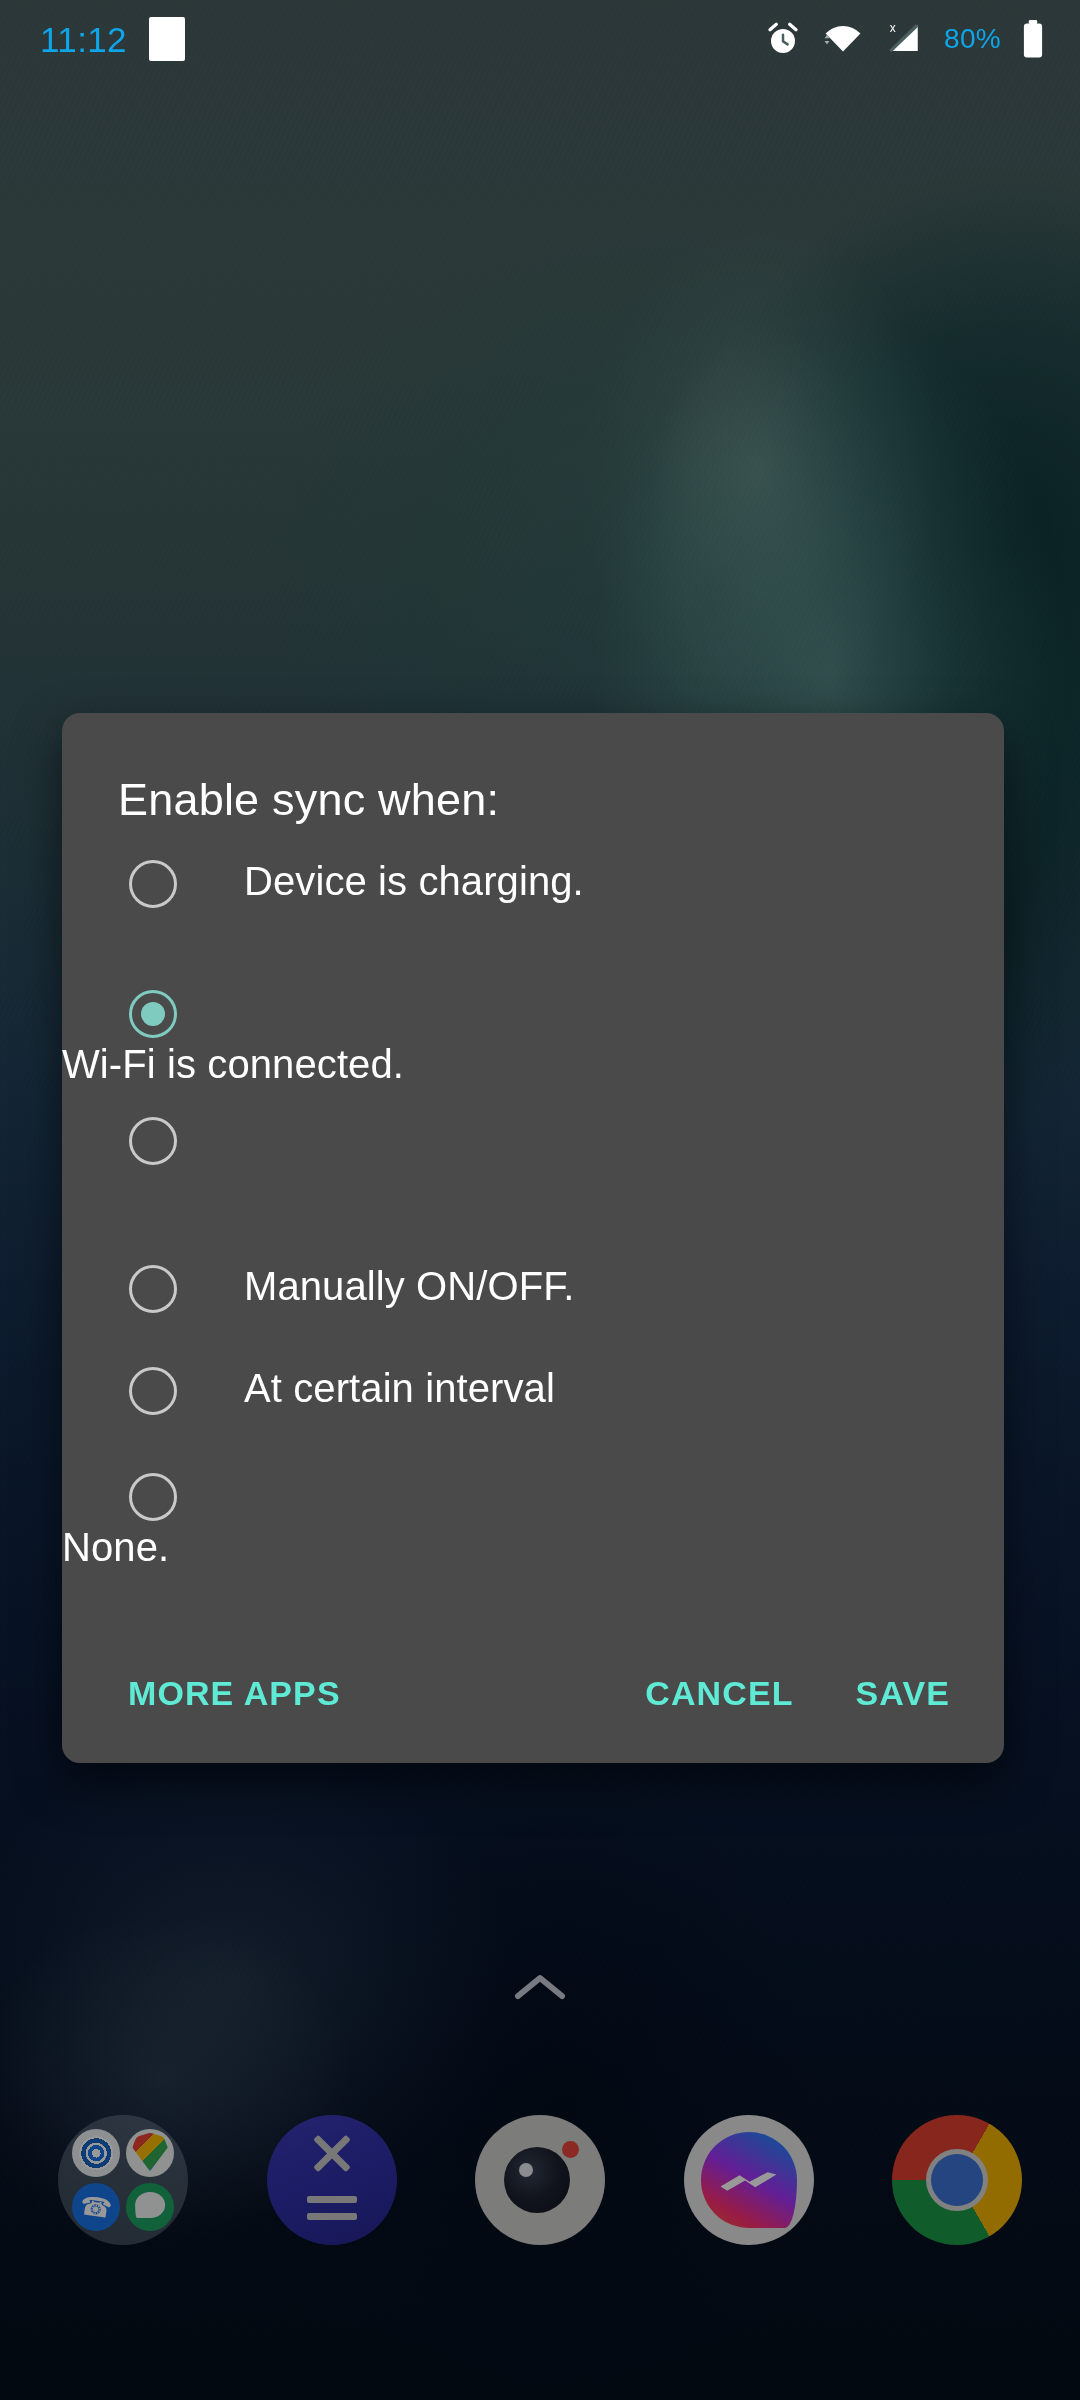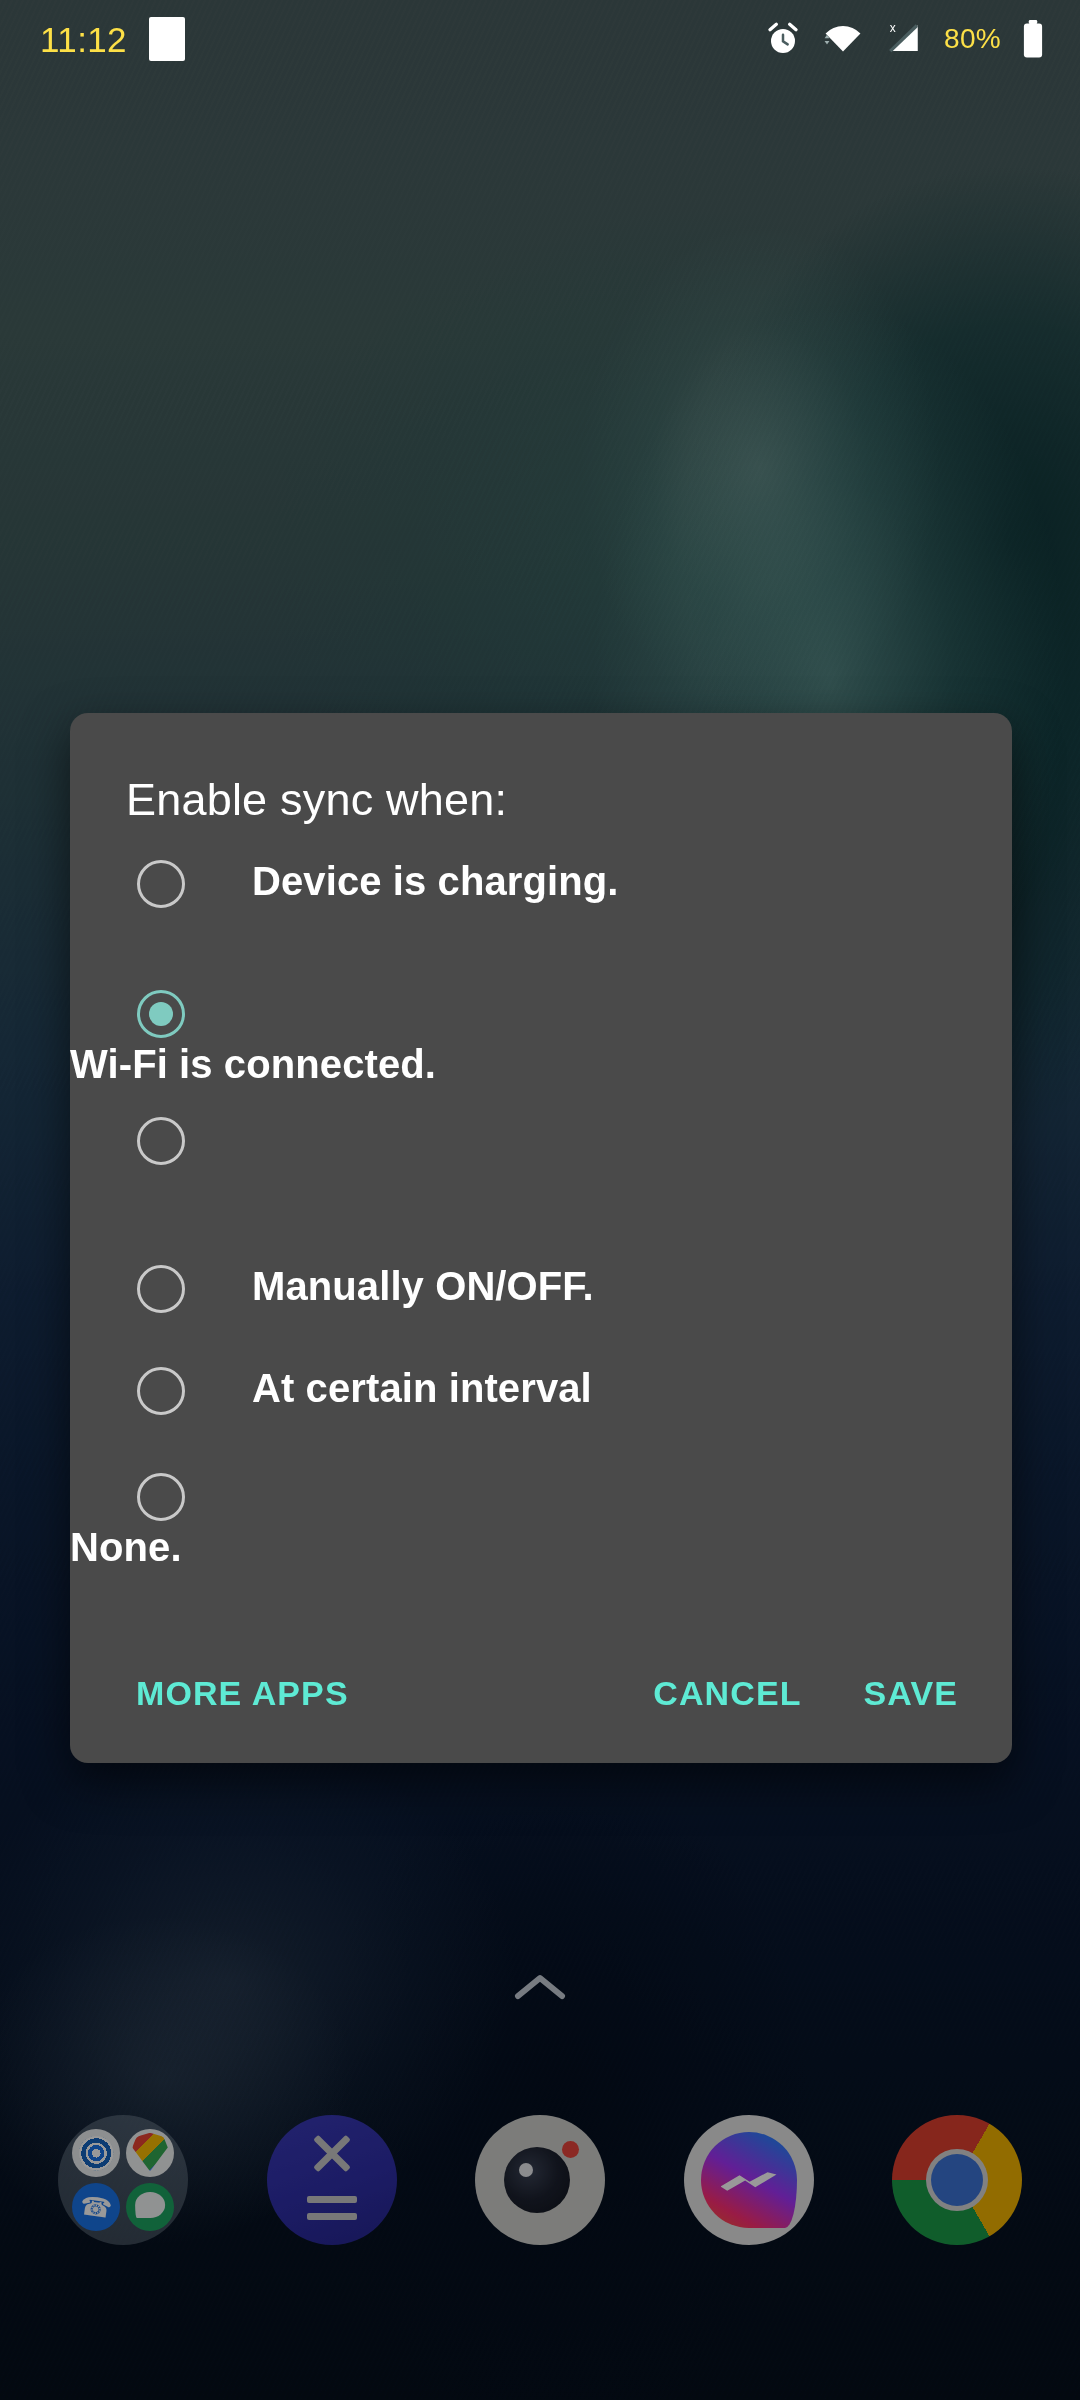--- a/index.html
+++ b/index.html
@@ -55,41 +55,41 @@
     background:
       repeating-linear-gradient(115deg, rgba(255,255,255,0.012) 0px, rgba(255,255,255,0.012) 2px, rgba(0,0,0,0.012) 2px, rgba(0,0,0,0.012) 5px);
     mix-blend-mode:overlay;
   }
 
   
   .statusbar{
     position:absolute; top:0; left:0; width:1080px; height:78px;
     display:flex; align-items:center;
     padding:0 34px 0 40px;
-    color:#fde047;
+    color:#0ea5e9;
     z-index:30;
   }
   .sb-left{ display:flex; align-items:center; gap:22px; }
   .sb-clock{ font-size:35px; letter-spacing:0.4px; line-height:1; font-weight:400; }
   .sb-notif-square{ width:36px; height:44px; background:#ffffff; border-radius:2px; }
   .sb-right{ margin-left:auto; display:flex; align-items:center; gap:19px; }
   .sb-icon{ display:block; }
   .sb-batt-text{ font-size:28px; line-height:1; letter-spacing:0.3px; }
 
   
   .scrim{
     position:absolute; inset:0;
     background:rgba(0,0,0,0.40);
     z-index:10;
   }
 
   
   .dialog{
     position:absolute;
-    left:70px; top:713px;
+    left:62px; top:713px;
     width:942px; height:1050px;
     background:#4a4a4a;
     border-radius:18px;
     box-shadow:0 18px 46px rgba(0,0,0,0.55);
     z-index:20;
     padding:0;
     overflow:hidden;
   }
   .dialog-title{
     color:#ffffff;
@@ -139,21 +139,20 @@
     border-radius:50%;
     background:#7fcbc0;
   }
   .option-label{
     color:#ffffff;
     font-size:40px;
     line-height:1.32;
     letter-spacing:0.1px;
     padding-right:10px;
     max-width:700px;
-    font-weight:bold;
   }
 
   
   .opt-0{ margin-top:4px; }
   .opt-1{ margin-top:44px;flex-direction:column; }
   .opt-2{ margin-top:22px; }
   .opt-3{ margin-top:16px; }
   .opt-4{ margin-top:20px; }
   .opt-5{ margin-top:20px;flex-direction:column; }
 

